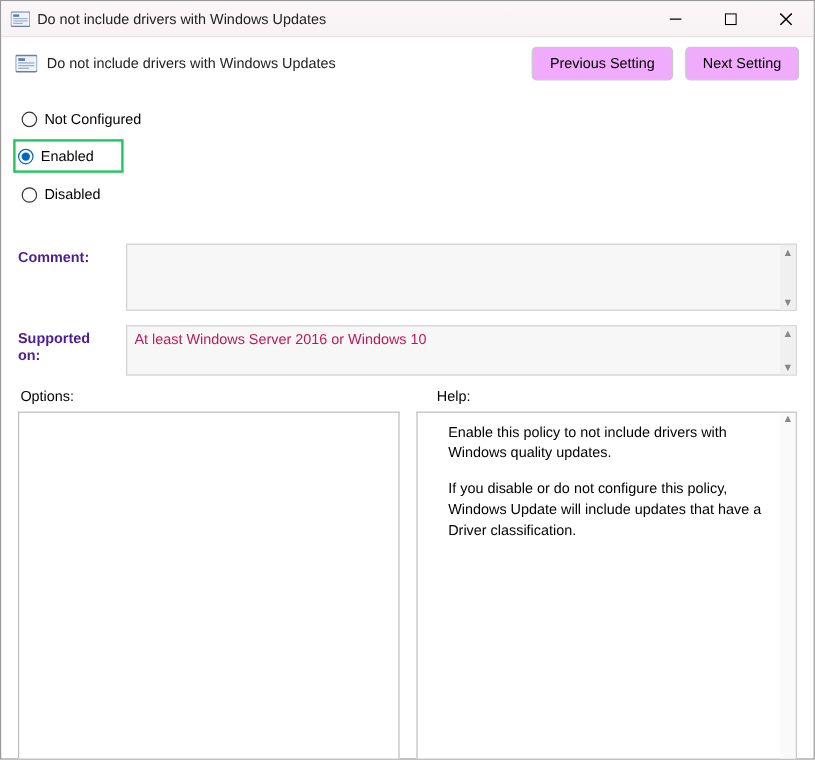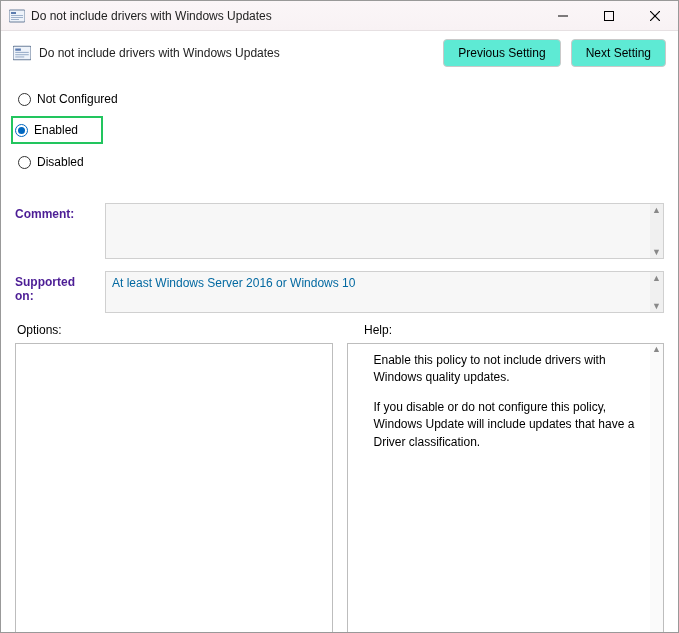--- a/index.html
+++ b/index.html
@@ -35,21 +35,21 @@
   .header-row {
     display: flex; align-items: center; padding: 8px 12px 4px 12px;
   }
   .header-row .app-icon2 {
     width: 18px; height: 18px; margin-right: 8px;
   }
   .header-row .title2 { flex: 1; font-size: 12px; color: #222; }
   .nav-btns { display: flex; gap: 10px; }
   .btn {
     padding: 6px 14px;
-    background: #5eead4;
+    background: #f0abfc;
     border: 1px solid #c9c9c9;
     border-radius: 4px;
     font-size: 12px;
     cursor: pointer;
   }
   .body-area {
     display: flex;
     padding: 8px 14px 0 14px;
     gap: 18px;
     flex-direction: column;
@@ -79,21 +79,21 @@
   .meta-row { display: flex; gap: 10px; }
   .meta-label { width: 80px; padding-top: 4px; color: #4c1d95; font-weight: bold; }
   .textarea-wrap {
     flex: 1; position: relative;
     border: 1px solid #d0d0d0;
     background: #f7f7f7;
   }
   .textarea-wrap textarea {
     width: calc(100% - 14px); height: 100%; border: none; background: transparent;
     resize: none; font-family: inherit; font-size: 12px; padding: 4px 6px;
-    outline: none; color: #0369a1;
+    outline: none; color: #be185d;
   }
   .comment-box { height: 56px; }
   .supported-box { height: 42px; }
   .scroll-stub {
     position: absolute; right: 0; top: 0; bottom: 0; width: 13px;
     display: flex; flex-direction: column; justify-content: space-between;
     background: #f0f0f0;
   }
   .scroll-stub span {
     height: 12px; display: flex; align-items: center; justify-content: center;

